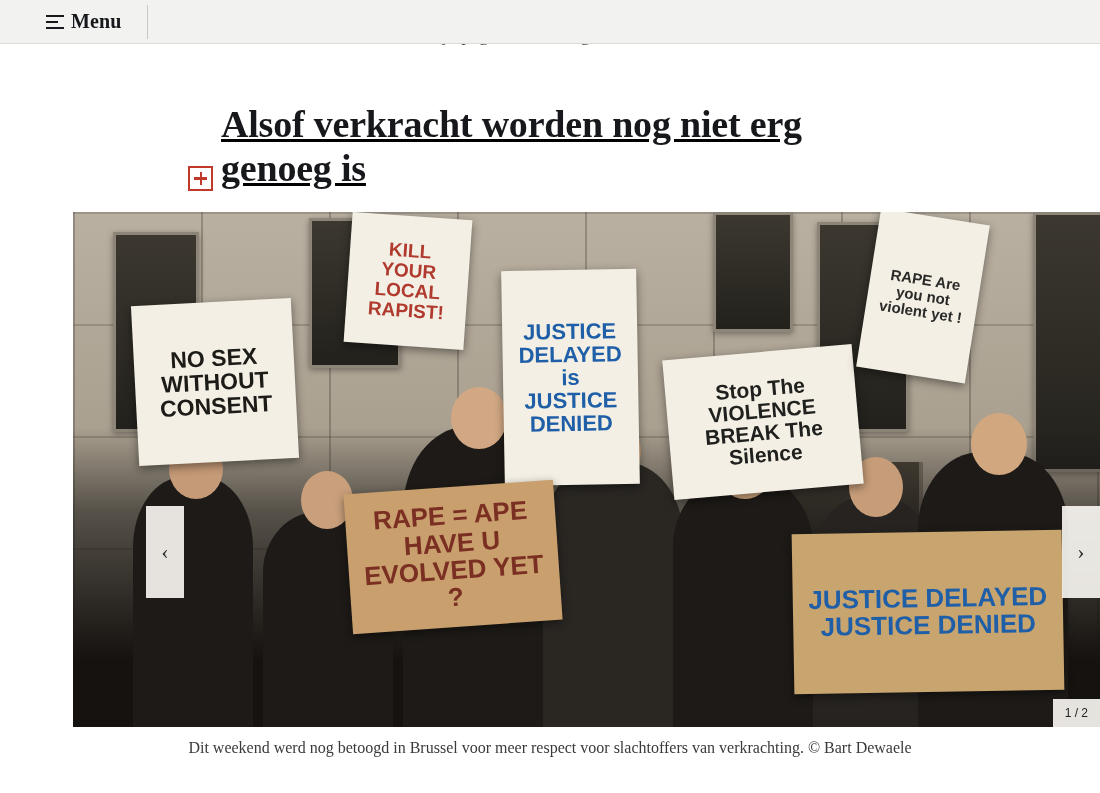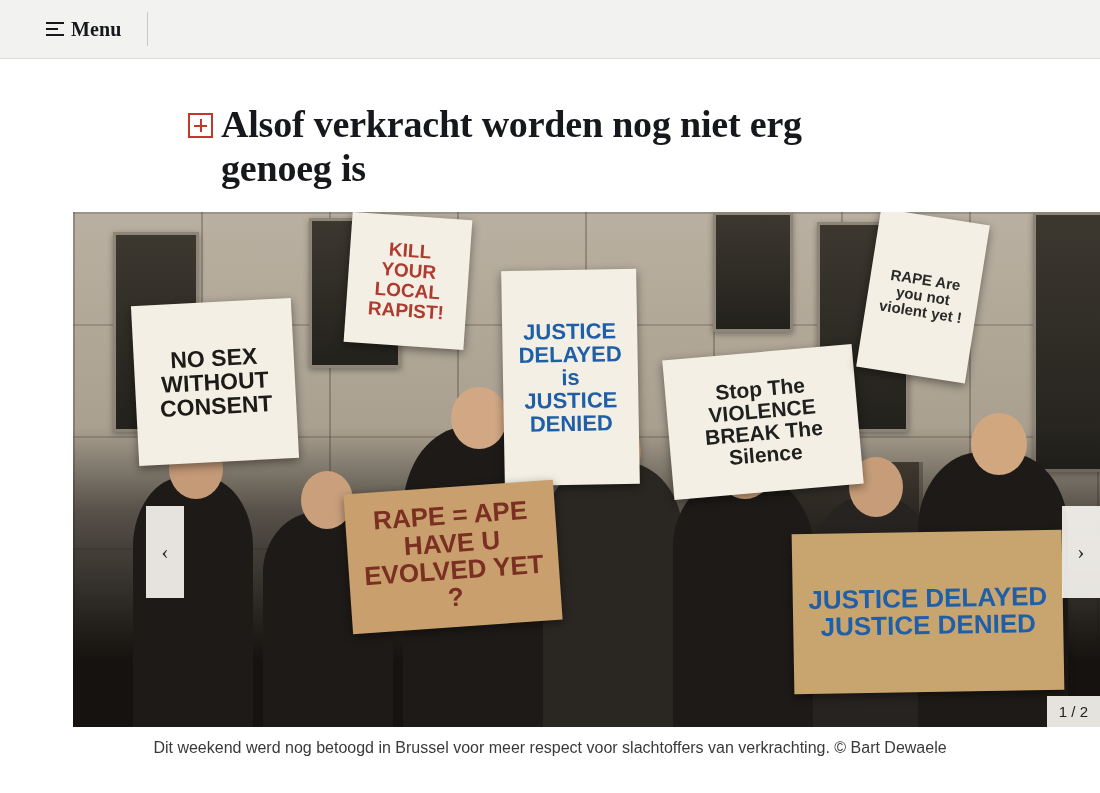--- a/index.html
+++ b/index.html
@@ -8,21 +8,21 @@
     width: 1100px; height: 793px;
     background: #ffffff;
     font-family: "Liberation Sans", sans-serif;
     overflow: hidden;
   }
 
   
   .topbar {
     position: absolute;
     top: 0; left: 0;
-    width: 1100px; height: 59px;
+    width: 1100px; height: 44px;
     background: #f2f2f0;
     border-bottom: 1px solid #dcdcd8;
     z-index: 30;
     display: flex;
     align-items: center;
   }
   .menu-btn {
     display: flex;
     align-items: center;
     gap: 7px;
@@ -91,21 +91,22 @@
     position: absolute;
     top: 72px; left: 0;
     width: 1100px;
     z-index: 10;
   }
   .headline-wrap {
     padding: 30px 0 0 0;
     margin: 0 0 0 188px;
     width: 700px;
     display: flex;
-    align-items: flex-start;
+    align-items: flex-end;
+    text-decoration: underline;
   }
   .plus-icon {
     flex: 0 0 auto;
     width: 25px; height: 25px;
     border: 2px solid #c0392b;
     color: #c0392b;
     margin-top: 11px;
     margin-right: 8px;
     position: relative;
     cursor: pointer;
@@ -226,21 +227,21 @@
     text-align: center;
     overflow: hidden;
   }
   .sign.cardboard { background: #c89f6d; color: #7a2f22; }
   .sign.cardboard2 { background: #c8a46f; }
 
   .caption {
     margin: 12px 0 12px 0;
     width: 1100px;
     text-align: center;
-    font-family: Liberation Sans, sans-serif;
+    font-family: Liberation Serif, serif;
     font-size: 16px;
     color: #3a3a3a;
   }
 
   
   .nav-arrow {
     position: absolute;
     top: 294px;
     width: 38px; height: 92px;
     background: rgba(245,243,238,.93);
@@ -255,21 +256,21 @@
   }
   .nav-prev { left: 73px; }
   .nav-next { right: 0px; }
   .counter {
     position: absolute;
     right: 0px;
     bottom: 0px;
     background: rgba(245,243,238,.93);
     padding: 7px 12px;
     font-family: "Liberation Sans", sans-serif;
-    font-size: 15px;
+    font-size: 12px;
     color: #222;
     z-index: 14;
   }
 </style>
 </head>
 <body>
 
 <div class="ghost-strip">
   <div class="ghost-text">Dit is een stukje paginatekst dat grotendeels achter de balk valt</div>
 </div>

